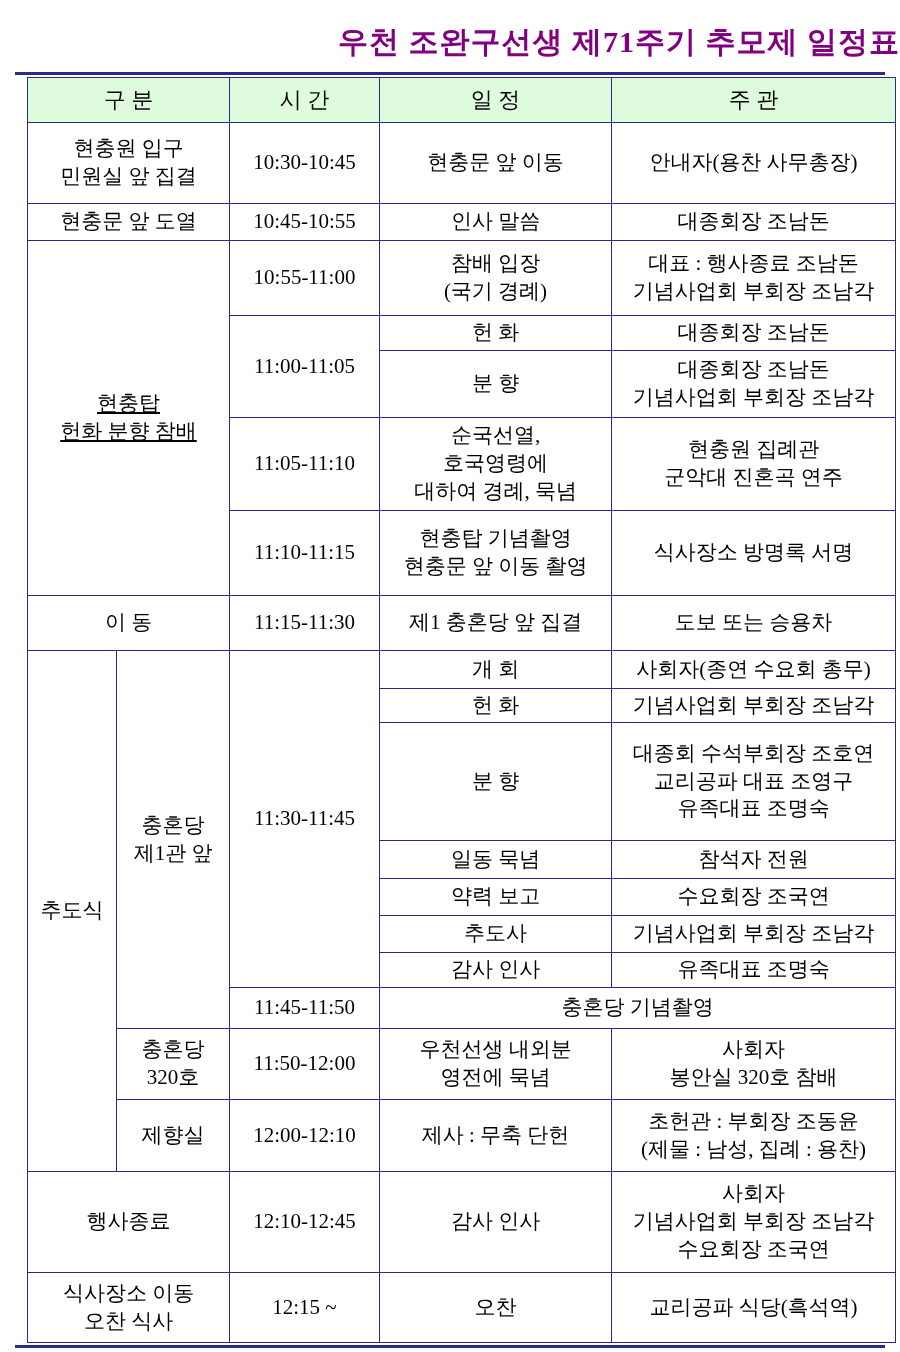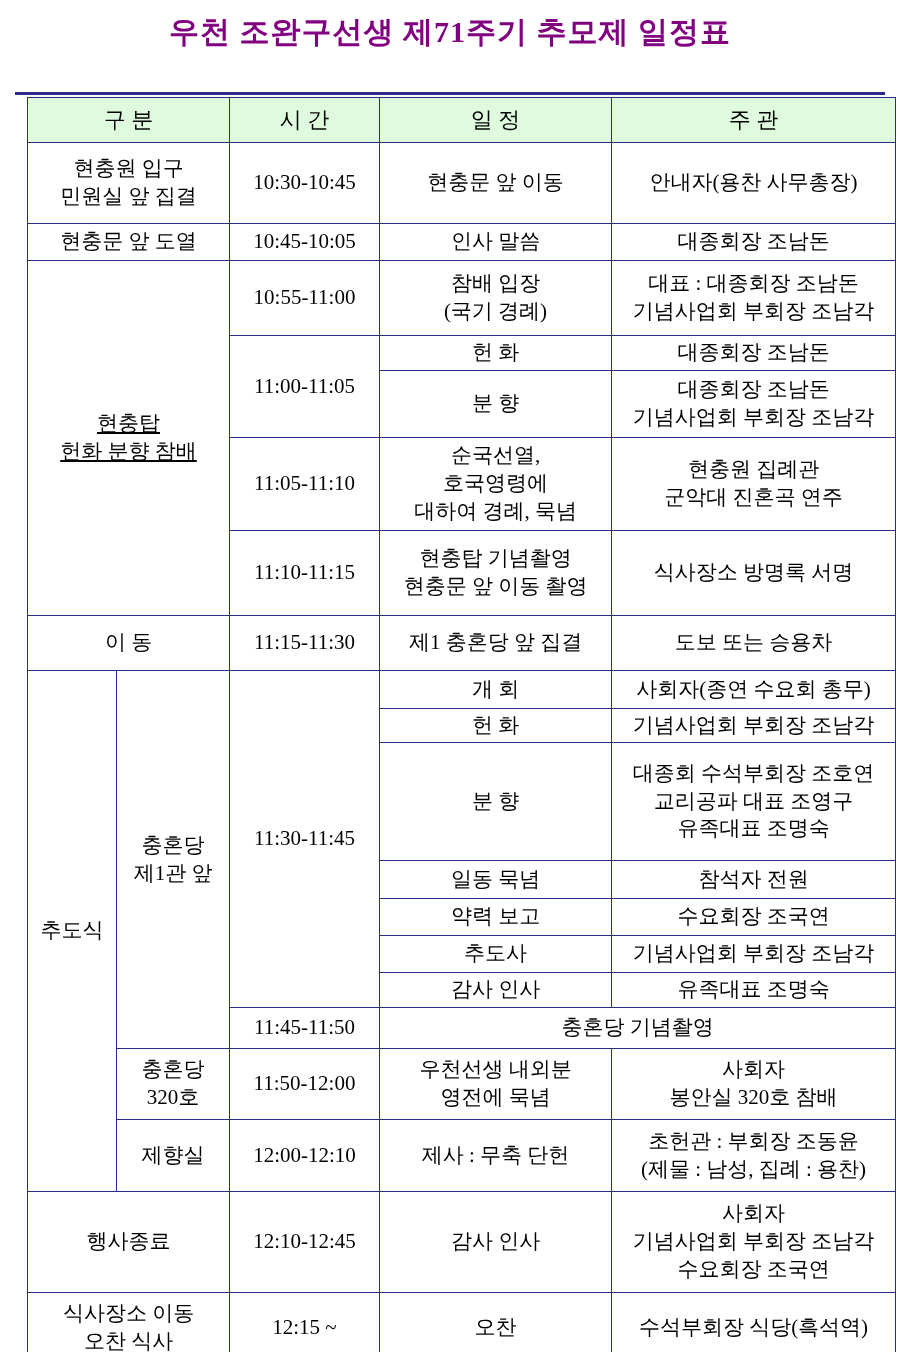--- a/index.html
+++ b/index.html
@@ -5,28 +5,28 @@
   html, body {
     margin: 0;
     padding: 0;
     background: #ffffff;
     width: 900px;
     font-family: "Liberation Serif", "DejaVu Serif", serif;
     color: #000000;
   }
   .page { width: 900px; min-height: 1352px; box-sizing: border-box; }
   .title {
-    text-align: center;
+    text-align: right;
     color: var(--title-color, #800080);
     font-size: 30px;
     font-weight: bold;
     letter-spacing: 1px;
     margin: 0;
-    padding-top: 12px;
-    height: 92px;
+    padding-top: 22px;
+    height: 72px;
     box-sizing: border-box;
   }
   .table-wrap {
     margin: 0 15px;
     border-top: 3px solid var(--border-color, #2b2b8a);
     border-bottom: 3px solid var(--border-color, #2b2b8a);
     padding: 2px 12px;
   }
   table.schedule {
     width: 100%;
@@ -78,32 +78,32 @@
       <tr style="height:81px">
         <td colspan="2">현충원 입구
 민원실 앞 집결</td>
         <td>10:30-10:45</td>
         <td>현충문 앞 이동</td>
         <td>안내자(용찬 사무총장)</td>
       </tr>
 
       <tr style="height:37px">
         <td colspan="2">현충문 앞 도열</td>
-        <td>10:45-10:05</td>
+        <td>10:45-10:55</td>
         <td>인사 말씀</td>
         <td>대종회장 조남돈</td>
       </tr>
 
       <tr style="height:75px">
         <td colspan="2" rowspan="5" class="bold">현충탑
 헌화 분향 참배</td>
         <td>10:55-11:00</td>
         <td>참배 입장
 (국기 경례)</td>
-        <td>대표 : 대종회장 조남돈
+        <td>대표 : 행사종료 조남돈
 기념사업회 부회장 조남각</td>
       </tr>
 
       <tr style="height:35px">
         <td rowspan="2">11:00-11:05</td>
         <td>헌 화</td>
         <td>대종회장 조남돈</td>
       </tr>
 
       <tr style="height:67px">
@@ -206,19 +206,19 @@
         <td>사회자
 기념사업회 부회장 조남각
 수요회장 조국연</td>
       </tr>
 
       <tr style="height:70px">
         <td colspan="2">식사장소 이동
 오찬 식사</td>
         <td>12:15 ~</td>
         <td>오찬</td>
-        <td>수석부회장 식당(흑석역)</td>
+        <td>교리공파 식당(흑석역)</td>
       </tr>
 
     </tbody>
       </table>
   </div>
 </div>
 
 </body></html>

